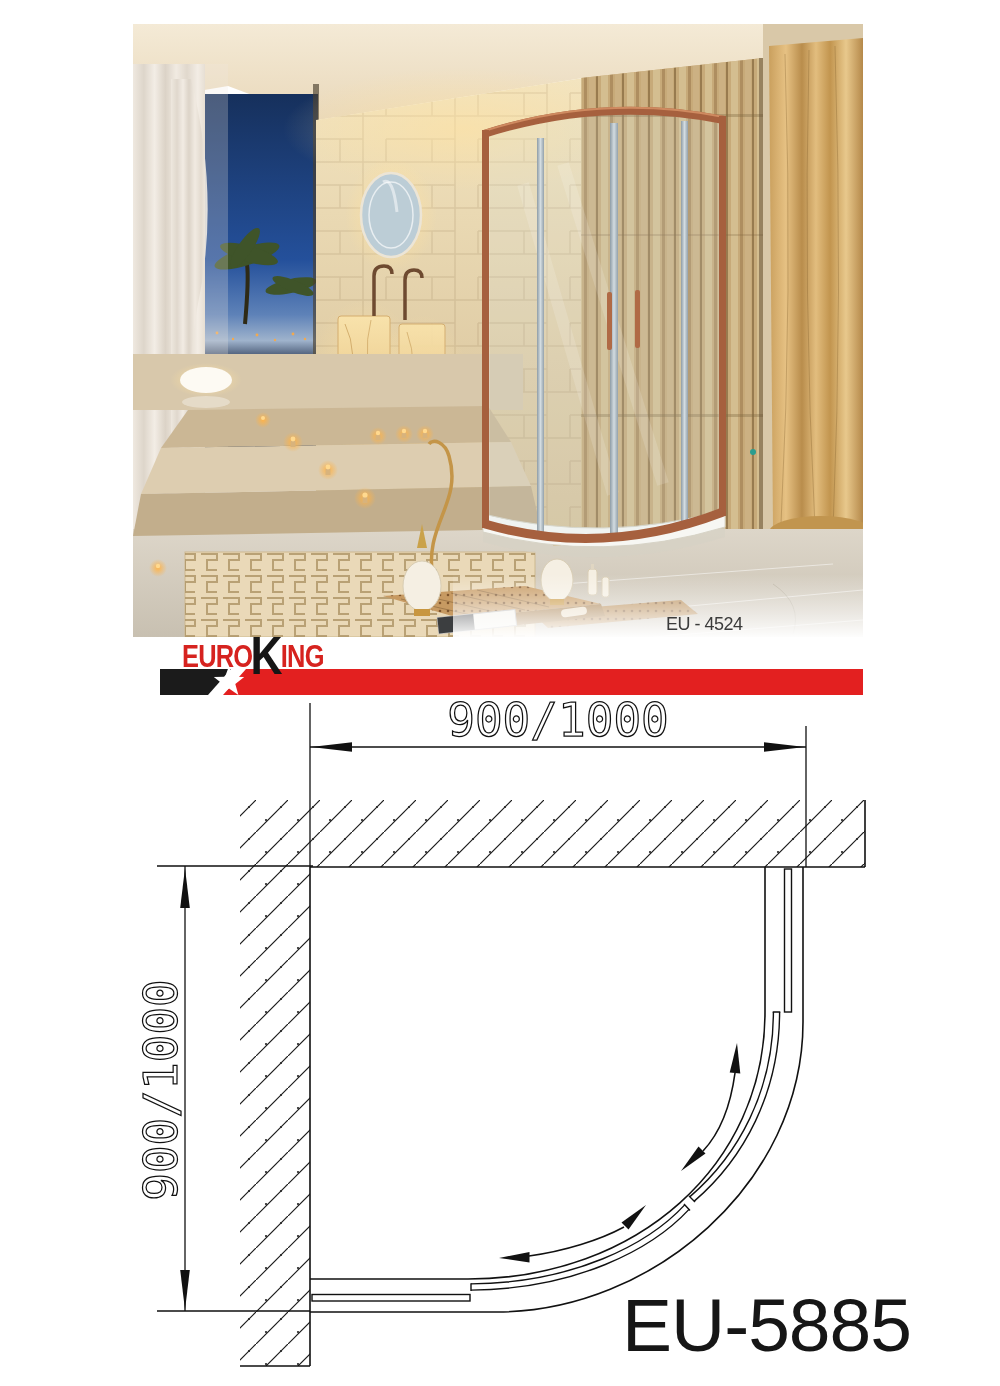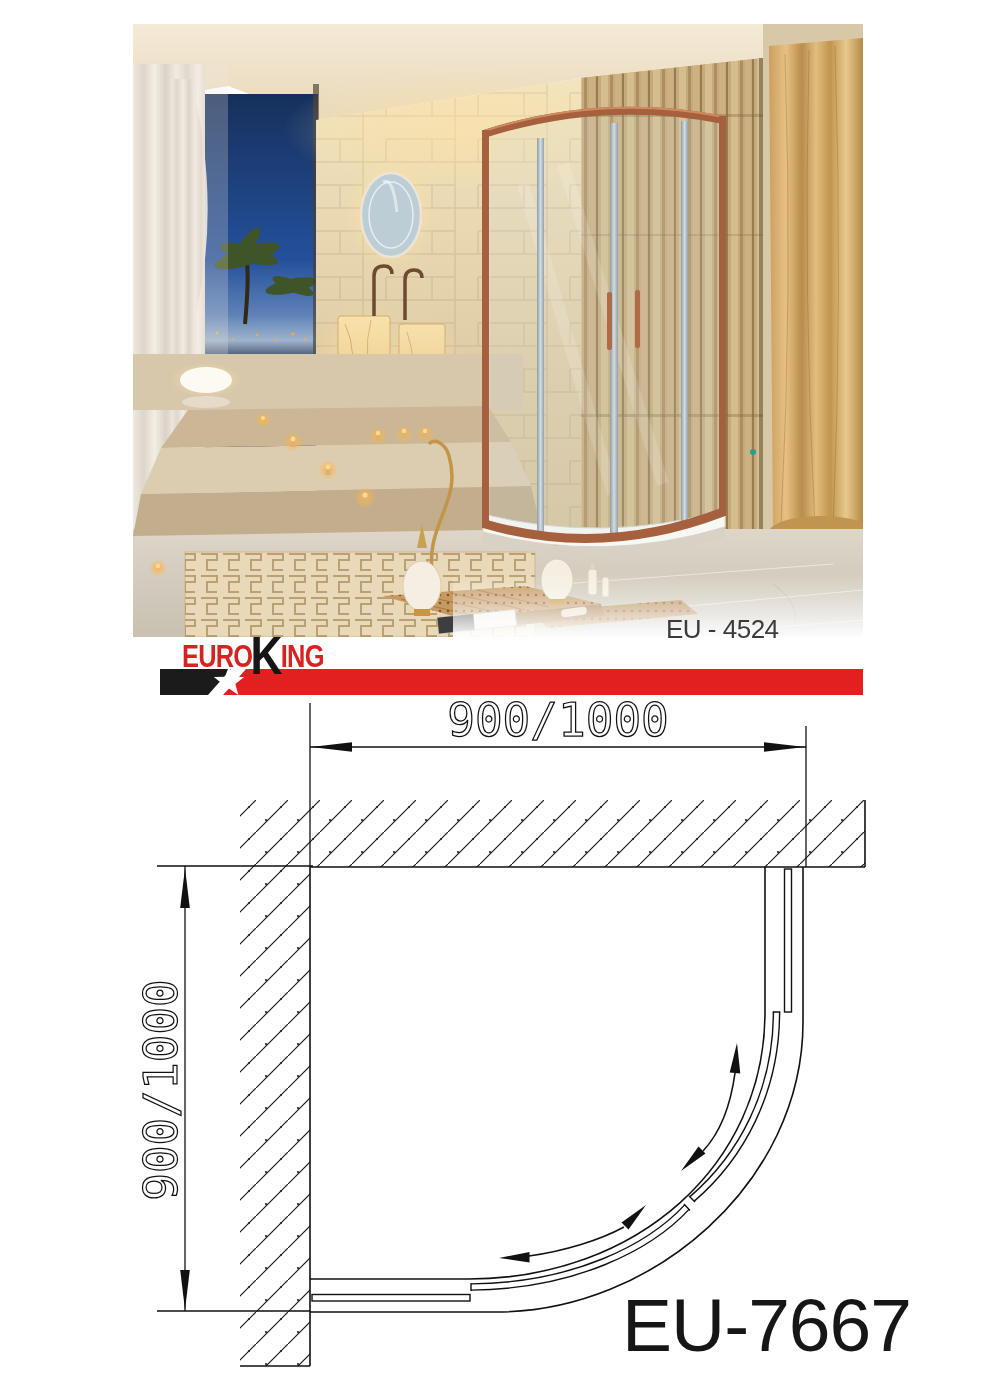--- a/index.html
+++ b/index.html
@@ -3,21 +3,21 @@
 <meta charset="utf-8">
 <style>
   html,body{margin:0;padding:0;background:#ffffff;}
   body{width:1000px;height:1386px;position:relative;font-family:"Liberation Sans",sans-serif;overflow:hidden;}
   .abs{position:absolute;}
   #photo-wrap{left:133px;top:24px;width:730px;height:613px;}
   #banner-svg{left:0;top:640px;width:1000px;height:746px;}
   #logo{left:182px;top:621px;transform:scaleX(0.82);transform-origin:left top;white-space:nowrap;z-index:6;}
   #logo .euro,#logo .ing{font-weight:bold;font-size:31px;color:#d6231f;position:relative;top:-4px;letter-spacing:-1px;}
   #logo .kbig{font-weight:bold;font-size:54px;color:#161616;position:relative;top:3px;margin:0 -2px;}
-  #photo-caption{left:666px;top:614px;font-size:26px;letter-spacing:-0.5px;color:#3b3b3b;z-index:5;}
+  #photo-caption{left:666px;top:614px;font-size:18px;letter-spacing:-0.5px;color:#3b3b3b;z-index:5;}
   #model-label{left:622px;top:1288px;font-size:75px;color:#161616;line-height:1;letter-spacing:-1px;z-index:5;}
   .dimtext{font-family:"DejaVu Sans Mono",monospace;font-size:46px;fill:#ffffff;stroke:#111111;stroke-width:1.25px;}
   svg{display:block;}
 </style>
 </head>
 <body>
 
 <svg id="photo-wrap" class="abs" viewBox="0 0 730 613" width="730" height="613">
   <defs>
     <linearGradient id="ceil" x1="0" y1="0" x2="0" y2="1">
@@ -359,13 +359,13 @@
     <polygon points="185,1310 180.2,1270 189.8,1270"></polygon>
   </g>
   <text class="dimtext" x="558" y="736" text-anchor="middle">900/1000</text>
   <text class="dimtext" x="158" y="1109" text-anchor="middle" transform="rotate(-90 158 1090)">900/1000</text>
 </svg>
 
 <div id="logo" class="abs"><span class="euro">EURO</span><span class="kbig">K</span><span class="ing">ING</span></div>
 
 <div id="photo-caption" class="abs">EU - 4524</div>
 
-<div id="model-label" class="abs">EU-7667</div>
+<div id="model-label" class="abs">EU-5885</div>
 
 </body></html>

